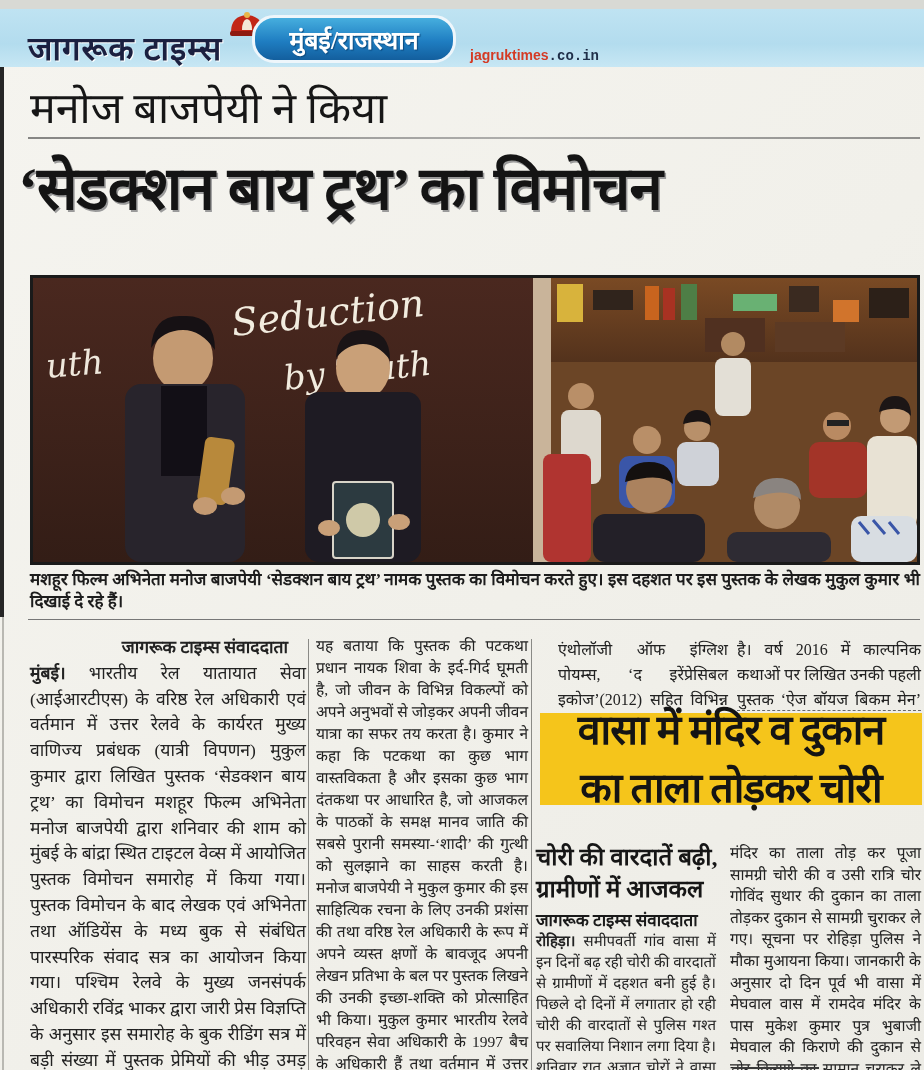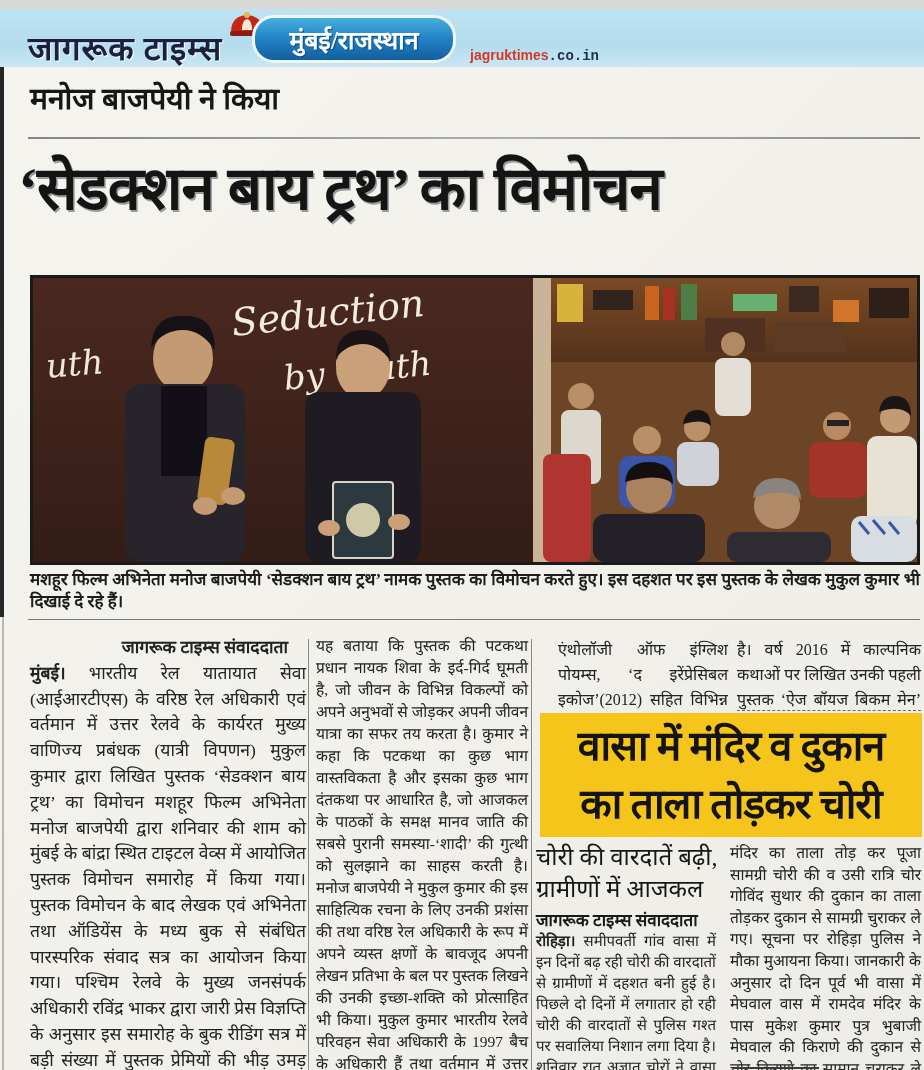--- a/index.html
+++ b/index.html
@@ -20,21 +20,21 @@
     border:3px solid #eef6fb;border-radius:22px;box-sizing:border-box;
     display:flex;align-items:center;justify-content:center;
     color:#ffffff;font-size:25px;font-weight:900;text-shadow:1px 1px 1px #0c4a7e;}
   .site-url{position:absolute;left:470px;top:38px;font-size:14px;font-weight:bold;
     font-family:"Liberation Sans",sans-serif;}
   .site-url .red{color:#d43a24;} .site-url .dark{color:#20304a;font-family:Liberation Mono, monospace;}
   
   .scan-edge{position:absolute;left:0;top:58px;width:4px;height:550px;background:#262626;}
   .scan-edge2{position:absolute;left:2px;top:608px;width:2px;height:462px;background:#b9b8b2;}
   
-  .kicker{position:absolute;left:30px;top:68px;font-size:30px;font-weight:700;color:#161616;}
+  .kicker{position:absolute;left:30px;top:68px;font-size:43px;font-weight:400;color:#161616;}
   .rule-kicker{position:absolute;left:28px;top:128px;width:892px;height:2px;
     background:linear-gradient(90deg,#4a4a4a 0%,#8a8a8a 55%,#5a5a5a 100%);opacity:.65;}
   .headline-main{position:absolute;left:18px;top:136px;width:906px;font-size:60px;
     font-weight:900;color:#141414;letter-spacing:-1px;white-space:nowrap;
     text-shadow:1.5px 1.5px 0 #9a9a9a;}
   
   .photo{position:absolute;left:30px;top:266px;width:890px;height:290px;
     border:3px solid #1a1a1a;box-sizing:border-box;background:#40241d;}
   .photo svg{display:block;width:100%;height:100%;}
   .caption{position:absolute;left:30px;top:560px;width:890px;font-size:17px;
@@ -49,27 +49,27 @@
     line-height:22px;text-align:justify;color:#222;}
   .vrule2{position:absolute;left:531px;top:630px;width:1px;height:432px;background:#8a8a86;}
   .a1-col3{position:absolute;left:558px;top:628px;width:170px;font-size:16px;
     line-height:25px;text-align:justify;color:#222;}
   .a1-col4{position:absolute;left:737px;top:628px;width:184px;font-size:16px;
     line-height:25px;text-align:justify;color:#222;}
   .dash-rule{position:absolute;left:737px;top:701px;width:184px;height:0;
     border-top:1px dashed #6a6a6a;}
   b.dateline{font-weight:bold;}
   
-  .a2-headline{position:absolute;left:540px;top:704px;width:382px;height:124px;
+  .a2-headline{position:absolute;left:540px;top:704px;width:382px;height:92px;
     background:#f5c51b;display:flex;flex-direction:column;align-items:center;
     justify-content:center;text-align:center;}
   .a2-headline .hl{font-size:41px;font-weight:900;line-height:58px;color:#141414;
     letter-spacing:-1px;white-space:nowrap;}
   .a2-subhead{position:absolute;left:536px;top:832px;width:190px;font-size:24px;
-    font-weight:400;line-height:32px;color:#161616;}
+    font-weight:700;line-height:32px;color:#161616;}
   .a2-byline{position:absolute;left:536px;top:899px;width:190px;font-size:17px;
     font-weight:bold;color:#1a1a1a;}
   .a2-col1{position:absolute;left:536px;top:922px;width:180px;font-size:15px;
     line-height:21px;text-align:justify;color:#222;}
   .a2-col2{position:absolute;left:730px;top:833px;width:191px;font-size:15.5px;
     line-height:21.6px;text-align:justify;color:#222;}
   .end-rule{position:absolute;left:733px;top:1058px;width:86px;height:2px;background:#3a3a3a;}
 </style>
 </head>
 <body>

